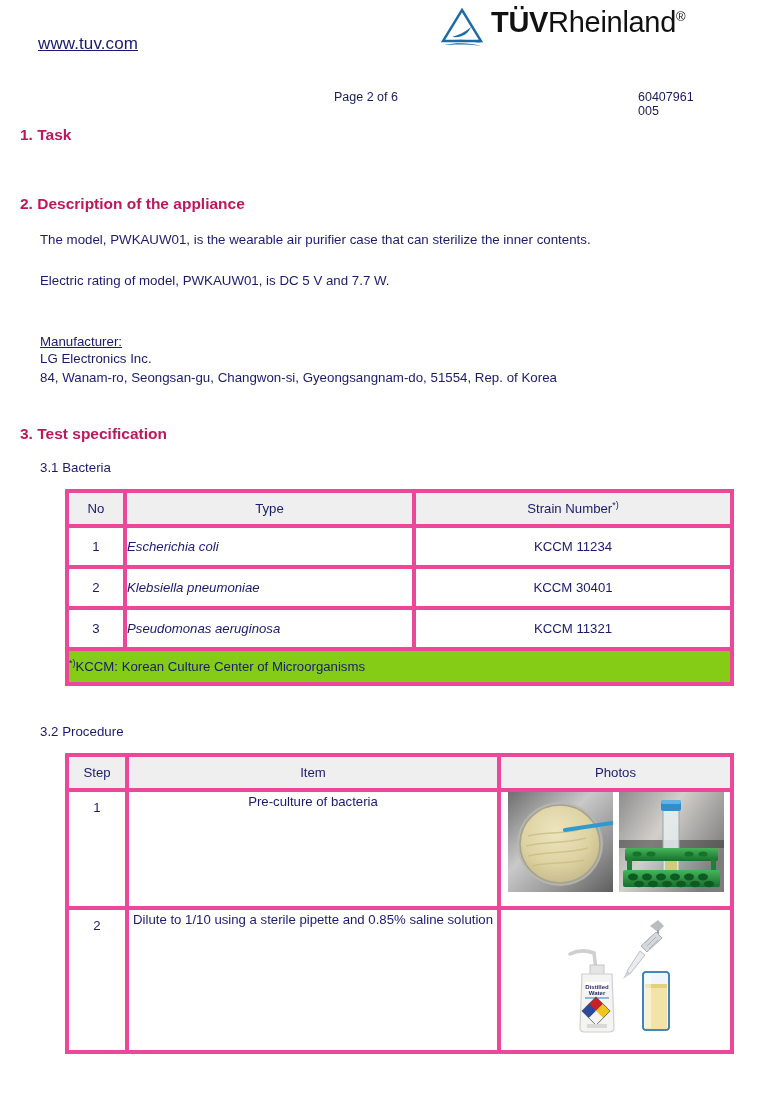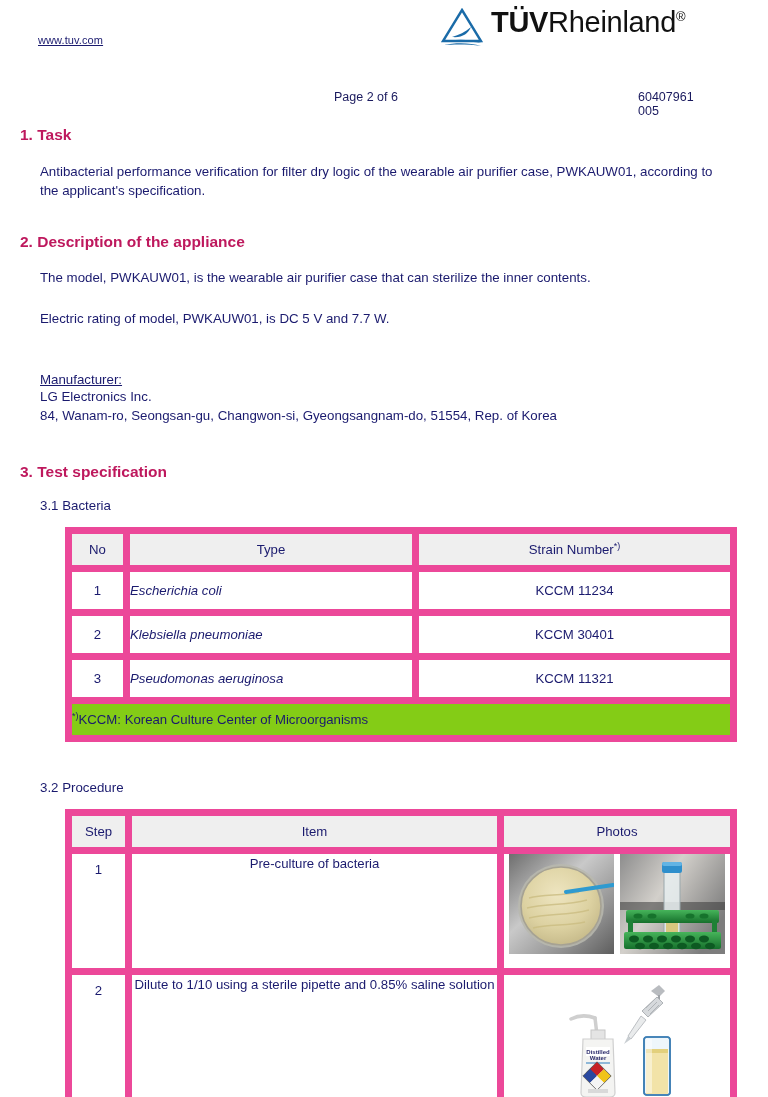--- a/index.html
+++ b/index.html
@@ -25,21 +25,21 @@
   .header-band {
     position: absolute;
     top: 0; left: 0;
     width: 768px;
     height: 72px;
   }
   .tuv-link {
     position: absolute;
     left: 38px;
     top: 34px;
-    font-size: 11px;
+    font-size: 17px;
     color: #1a1a6e;
     text-decoration: underline;
     letter-spacing: 0.1px;
   }
   .logo-block {
     position: absolute;
     left: 440px;
     top: 8px;
     display: flex;
     align-items: flex-start;
@@ -127,21 +127,21 @@
   .tbl-wrap {
     padding-left: 65px;
     padding-right: 38px;
   }
   table.doc-tbl {
     border-collapse: collapse;
     width: 665px;
     table-layout: fixed;
   }
   table.doc-tbl td, table.doc-tbl th {
-    border: 7px solid #ec4899;
+    border: 4px solid #ec4899;
     color: #1a1a6e;
     font-size: 13.2px;
     font-weight: normal;
     padding: 0;
   }
   table.doc-tbl thead th {
     background: #efefef;
     height: 31px;
     text-align: center;
     vertical-align: middle;
@@ -234,21 +234,20 @@
 
   <div class="page-meta">
     <span class="page-no">Page 2 of 6</span>
     <span class="doc-no">60407961 005</span>
   </div>
 
   <div class="content">
 
     <h2 class="section">1. Task</h2>
     <div class="gap-1"></div>
-    <div class="para">Antibacterial performance verification for filter dry logic of the wearable air purifier case, PWKAUW01, according to the applicant's specification.</div>
 
     <div class="gap-5"></div>
 
     <h2 class="section">2. Description of the appliance</h2>
     <div class="gap-1"></div>
     <div class="para">The model, PWKAUW01, is the wearable air purifier case that can sterilize the inner contents.</div>
     <div class="gap-4"></div>
     <div class="para">Electric rating of model, PWKAUW01, is DC 5 V and 7.7 W.</div>
     <div class="gap-4"></div>
     <div class="gap-4"></div>

